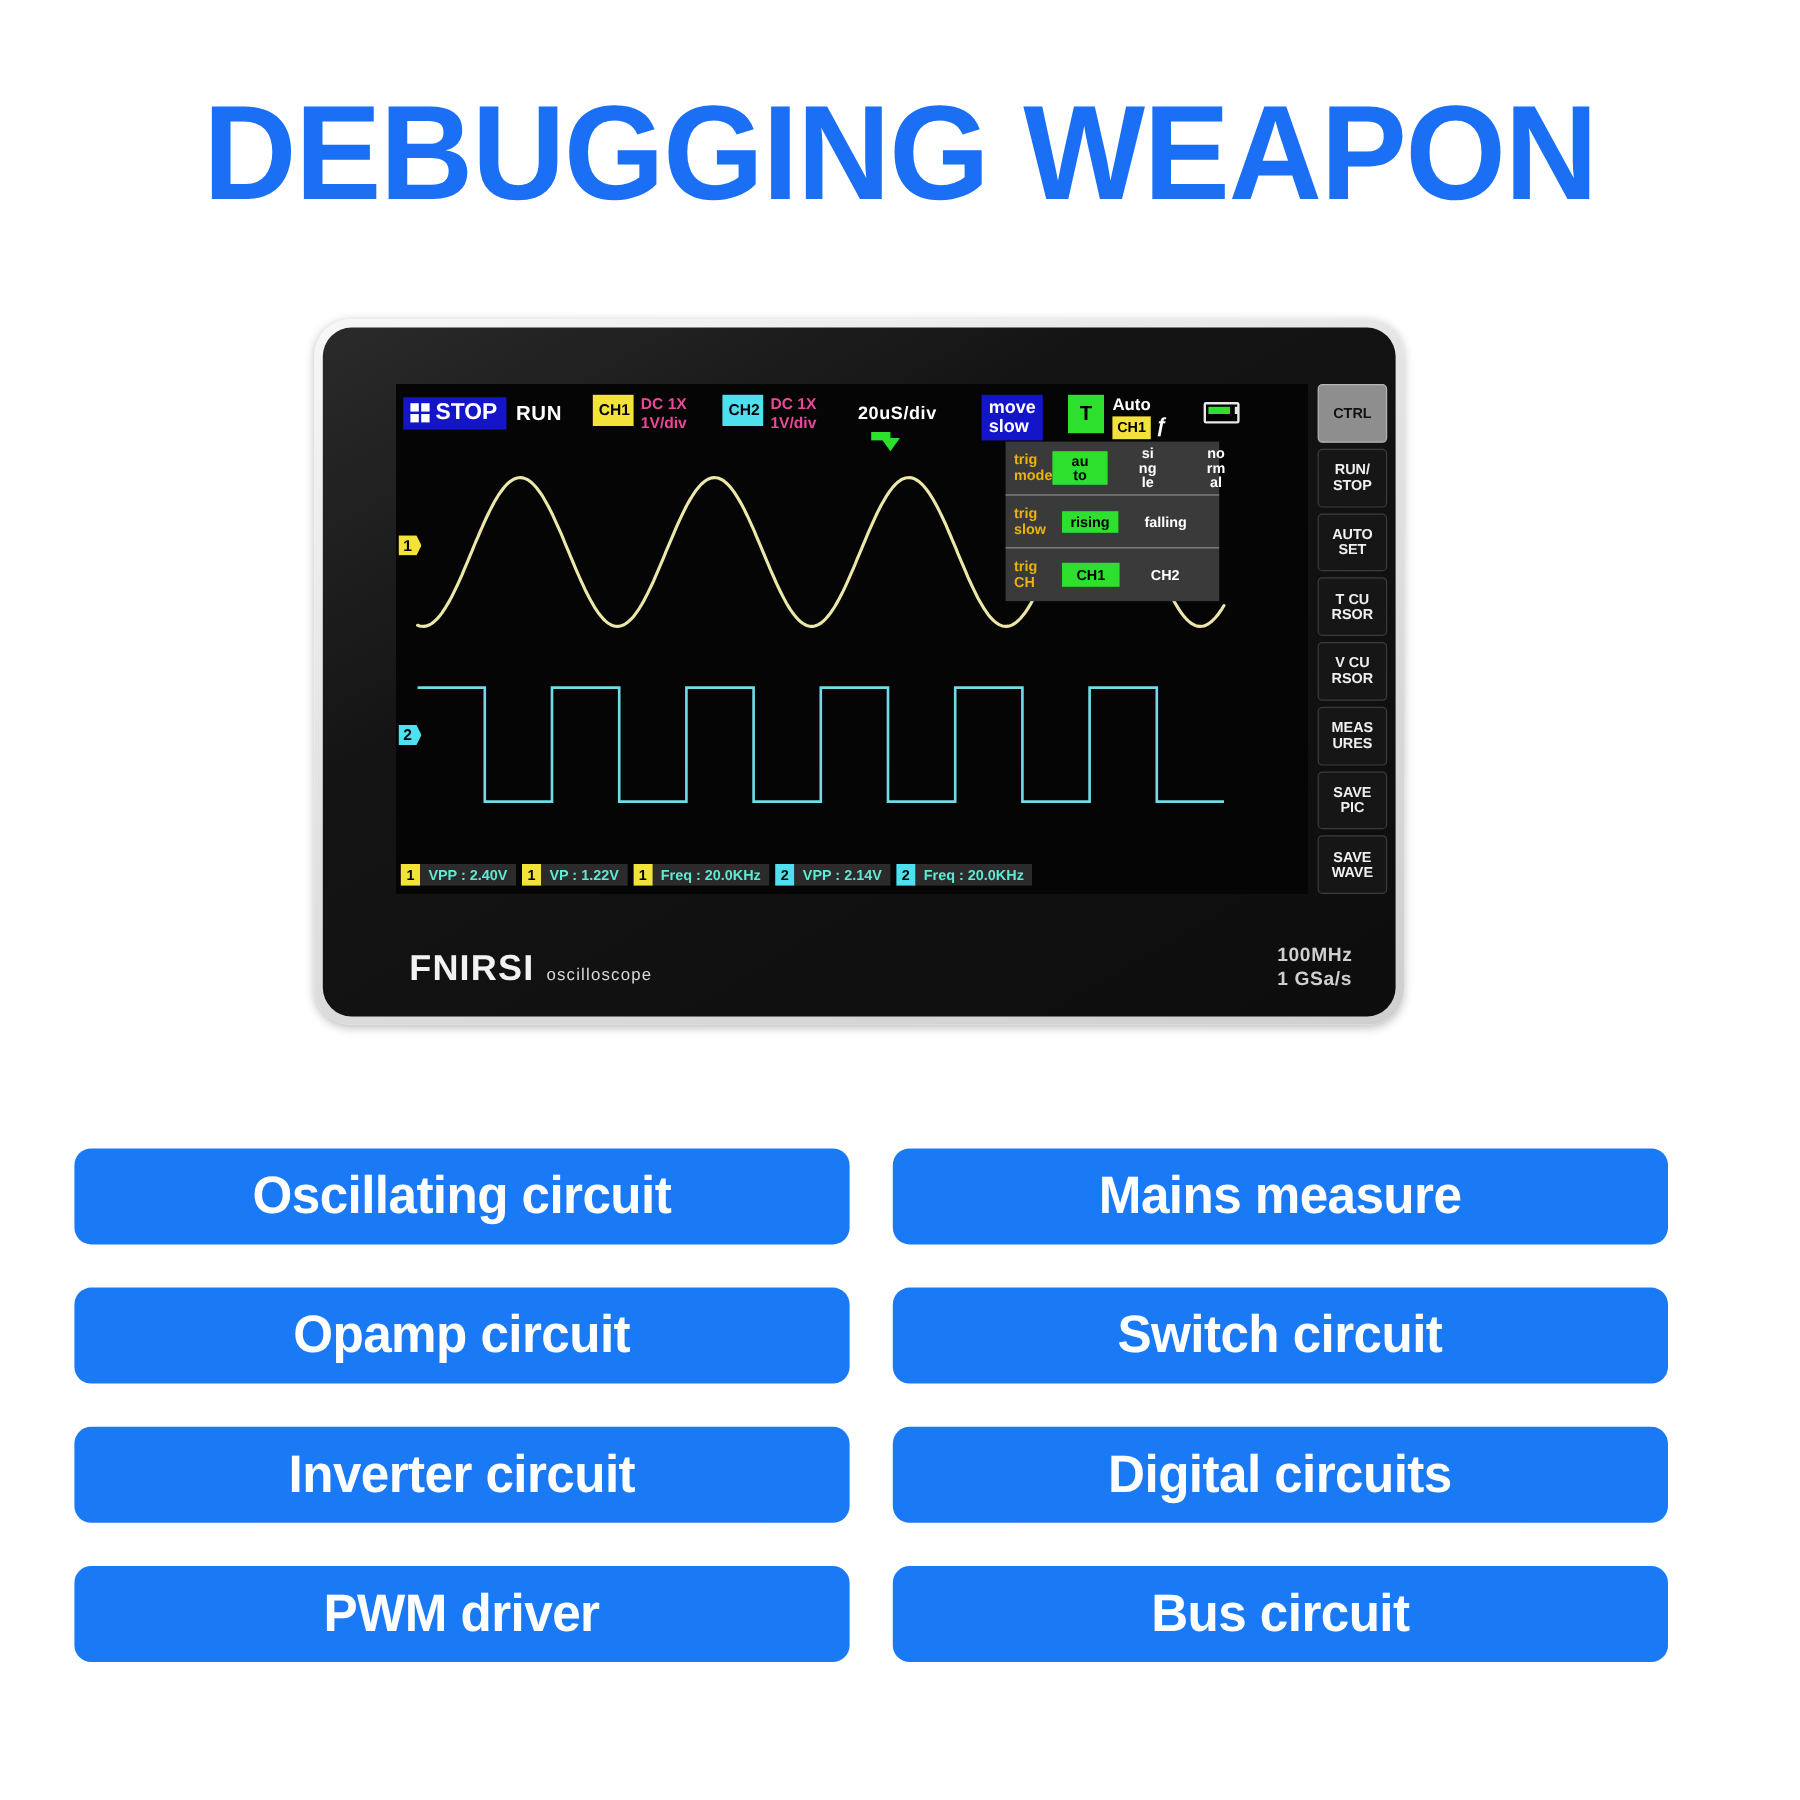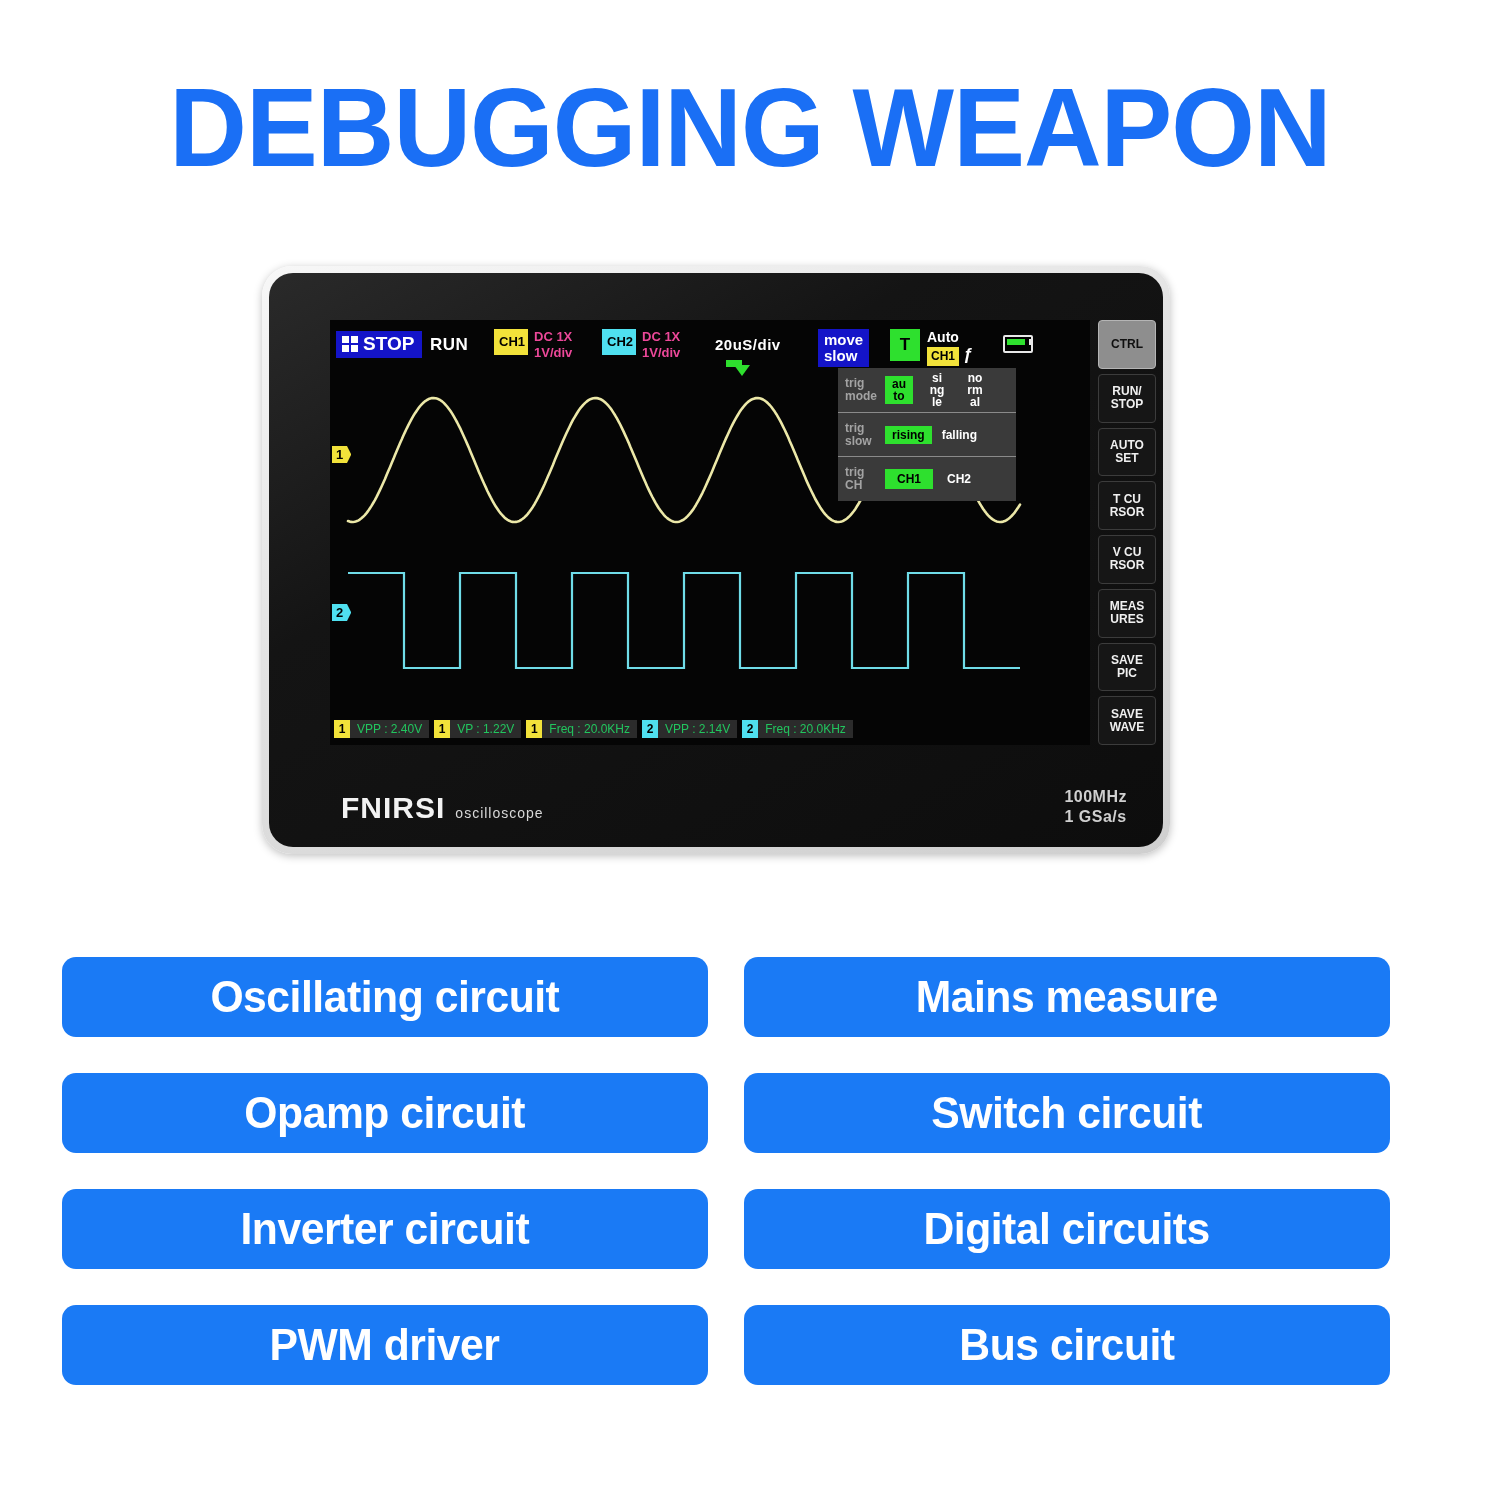--- a/index.html
+++ b/index.html
@@ -113,43 +113,43 @@
     position:absolute;left:396px;top:40px;width:16px;height:7px;background:#2ee02e;
   }
 
   
   #trig-menu{
     position:absolute;left:508px;top:48px;width:178px;height:133px;
     background:#3a3a3a;
   }
   .trow{display:flex;align-items:center;height:44px;padding-left:7px;box-sizing:border-box;}
   .trow + .trow{border-top:1px solid #8a8a8a;}
-  .tlabel{color:#a3a3a3;font-weight:bold;font-size:12px;line-height:13px;width:40px;}
-  .topt{color:#fff;font-weight:bold;font-size:12px;line-height:12px;padding:2px 4px;text-align:center;}
+  .tlabel{color:#eab308;font-weight:bold;font-size:12px;line-height:13px;width:40px;}
+  .topt{color:#fff;font-weight:bold;font-size:12px;line-height:12px;padding:2px 16px;text-align:center;}
   .topt.sel{background:#2ee02e;color:#000;}
   .stack{display:inline-block;width:20px;}
 
   
   #wave-area{position:absolute;left:0;top:48px;width:700px;height:320px;}
   #wave-area svg{display:block;}
   .chtag{
     position:absolute;font-weight:bold;font-size:13px;color:#000;
     padding:1px 8px 1px 4px;
     clip-path:polygon(0 0,78% 0,100% 50%,78% 100%,0 100%);
   }
 
   
   #measbar{position:absolute;left:4px;bottom:6px;width:694px;display:flex;gap:5px;}
   .meas{display:flex;align-items:center;height:21px;}
   .meas-n{
     font-weight:bold;font-size:12px;color:#000;width:16px;height:18px;
     display:flex;align-items:center;justify-content:center;
   }
   .meas-v{
-    background:#2b2b2b;color:#22c55e;font-weight:normal;font-size:12px;
+    background:#2b2b2b;color:#5eead4;font-weight:bold;font-size:12px;
     height:18px;display:flex;align-items:center;padding:0 7px;white-space:nowrap;
   }
 
   
   #sidebtns{
     position:absolute;left:829px;top:47px;width:58px;height:425px;
     display:flex;flex-direction:column;gap:5px;
   }
   .sbtn{
     flex:1;border-radius:4px;background:#161616;border:1px solid #3c3c3c;

